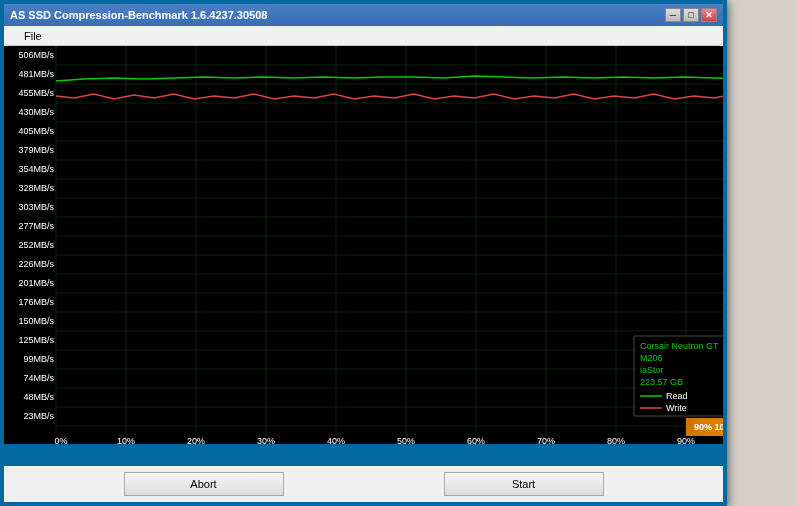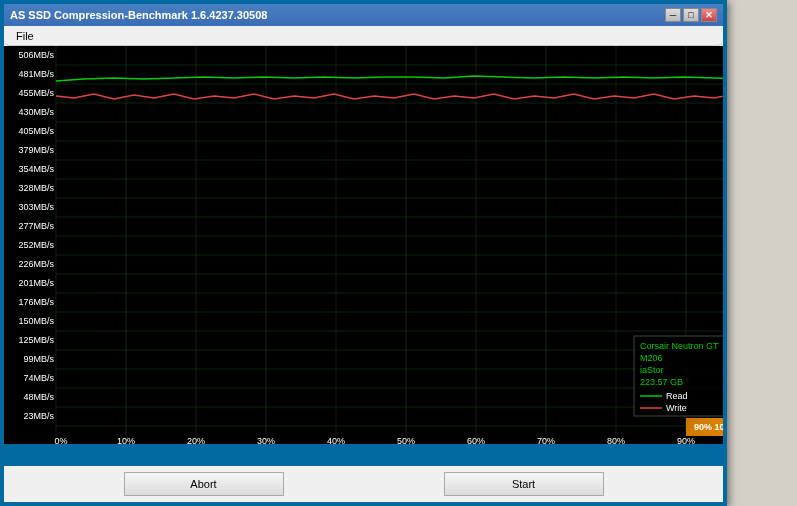--- a/index.html
+++ b/index.html
@@ -41,21 +41,21 @@
       font-size: 9px;
       display: flex;
       align-items: center;
       justify-content: center;
       cursor: pointer;
       color: #000;
     }
 
     .menu-bar {
       background: #f0f0f0;
-      padding: 2px 4px;
+      padding: 2px 12px;
       border-bottom: 1px solid #ccc;
       height: 20px;
       display: flex;
       align-items: center;
       border-radius: 6px;
     }
 
     .menu-item {
       padding: 2px 8px;
       cursor: pointer;

